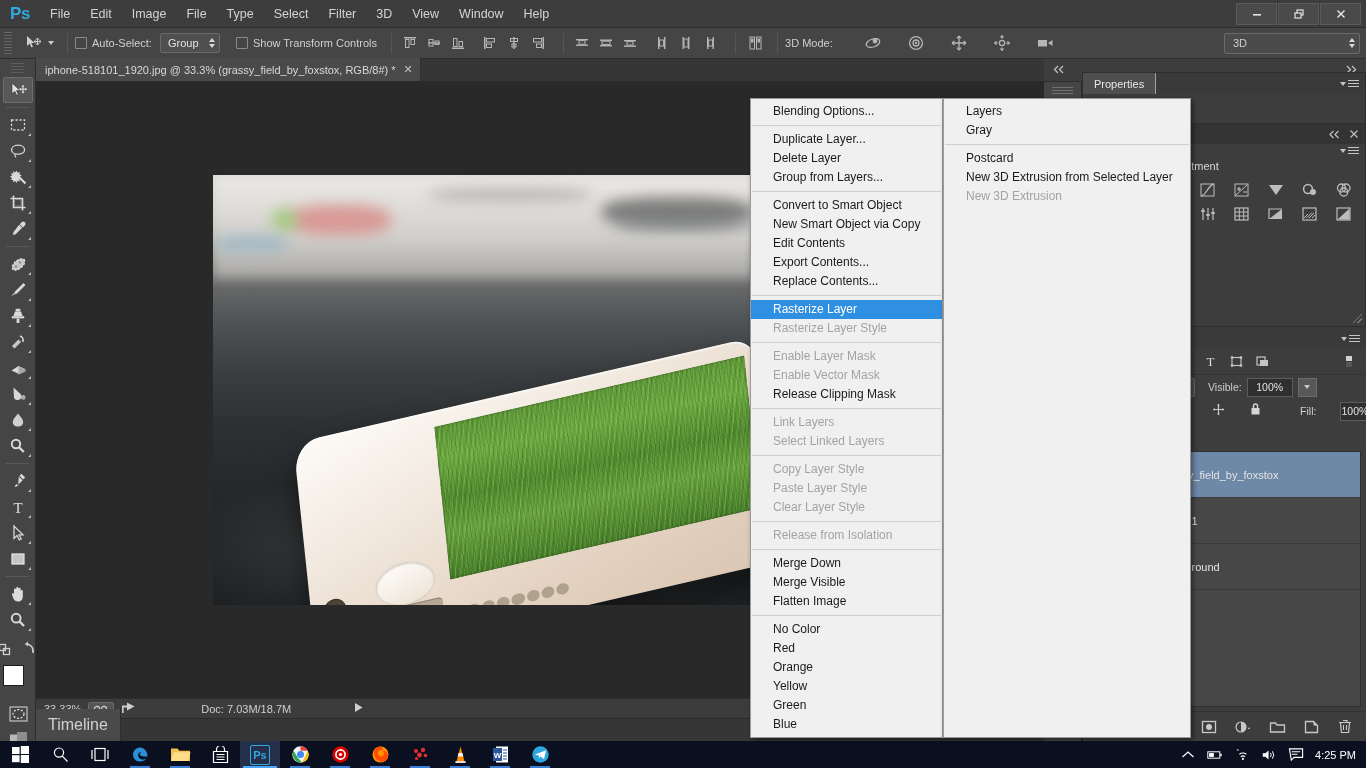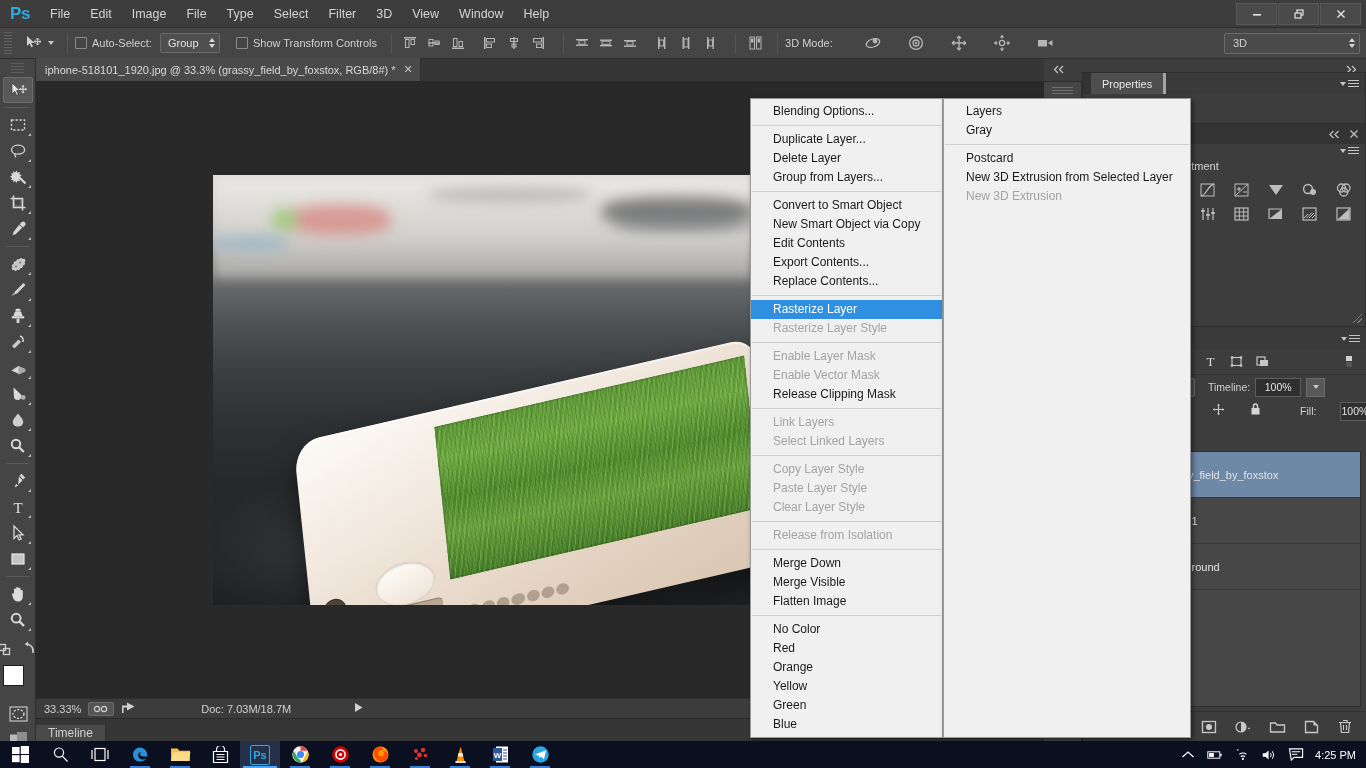--- a/index.html
+++ b/index.html
@@ -175,21 +175,21 @@
   .speaker-row span { flex:1; height:100%; border-radius:50%; background:#b0a18e; }
   .statusbar {
     position:absolute; left:36px; top:698px; width:1008px; height:20px;
     background:#3c3c3c; display:flex; align-items:center; gap:7px;
     color:#cfcfcf; font-size:11px; padding-left:8px; border-top:1px solid #2e2e2e;
   }
   .timelinebar {
     position:absolute; left:36px; top:718px; width:1008px; height:23px;
     background:#363636; display:flex; align-items:flex-end; border-top:1px solid #2a2a2a;
   }
-  .tl-tab { height:16px; background:#4a4a4a; color:#d0d0d0; font-size:12px;
+  .tl-tab { height:32px; background:#4a4a4a; color:#d0d0d0; font-size:16px;
     display:flex; align-items:center; padding:0 12px; border-right:1px solid #2f2f2f;}
 
   
   .dock-collapse {
     position:absolute; left:1044px; top:59px; width:322px; height:23px;
     background:#3d3d3d; border-bottom:1px solid #2e2e2e;
     display:flex; align-items:center; justify-content:space-between; padding:0 8px;
     color:#b4b4b4; font-size:9px;
   }
   .icon-dock {
@@ -199,21 +199,21 @@
   .idock-grip { height:8px; margin:0 8px 5px 8px;
     background:repeating-linear-gradient(to bottom,#7a7a7a 0 1px,transparent 1px 3px); opacity:.8;}
   .idock-btn { width:30px;height:28px;margin:0 4px 2px 4px; display:flex;align-items:center;justify-content:center;}
 
   .props-panel {
     position:absolute; left:1082px; top:72px; width:284px; height:118px;
     background:#3d3d3d; border:1px solid #2e2e2e;
   }
   .panel-tabs { height:21px; background:#333333; display:flex; align-items:stretch; }
   .ptab { background:#444; color:#cfcfcf; font-size:11px; display:flex; align-items:center;
-          padding:0 11px; border-right:3px solid #a3a3a3;margin-left:8px; }
+          padding:0 11px; border-right:1px solid #a3a3a3; }
   .ptab.active { background:#4e4e4e; color:#e8e8e8; }
   .ptab-filler { flex:1; background:#3a3a3a; display:flex; align-items:center; justify-content:flex-end; padding-right:6px;}
   .hamburger { display:flex; align-items:center; gap:2px;}
   .hamburger .ln { width:11px; height:1px; background:#c5c5c5; display:block; }
   .ham-stack { display:flex; flex-direction:column; gap:2px; }
   .ham-caret { width:0;height:0;border-left:3.5px solid transparent;border-right:3.5px solid transparent;border-top:4px solid #c5c5c5;}
 
   .adj-panel {
     position:absolute; left:1118px; top:123px; width:248px; height:204px;
     background:#3d3d3d; border:1px solid #2e2e2e;
@@ -1005,21 +1005,21 @@
     </div>
 
     <div class="blend-row">
       <div class="blend-select">
         <span>Normal</span>
         <span class="spin">
             <i class="up"></i>
             <i class="dn"></i>
           </span>
       </div>
-      <span class="lbl" style="margin-left:8px">Timeline:</span>
+      <span class="lbl" style="margin-left:8px">Visible:</span>
       <span class="numfield">100%</span>
       <span class="dropbtn">
           <span class="caret-sm"></span>
         </span>
     </div>
 
     <div class="lock-row">
       <span class="lbl">Lock:</span>
       <span>
         <svg width="13" height="13" viewBox="0 0 13 13">

